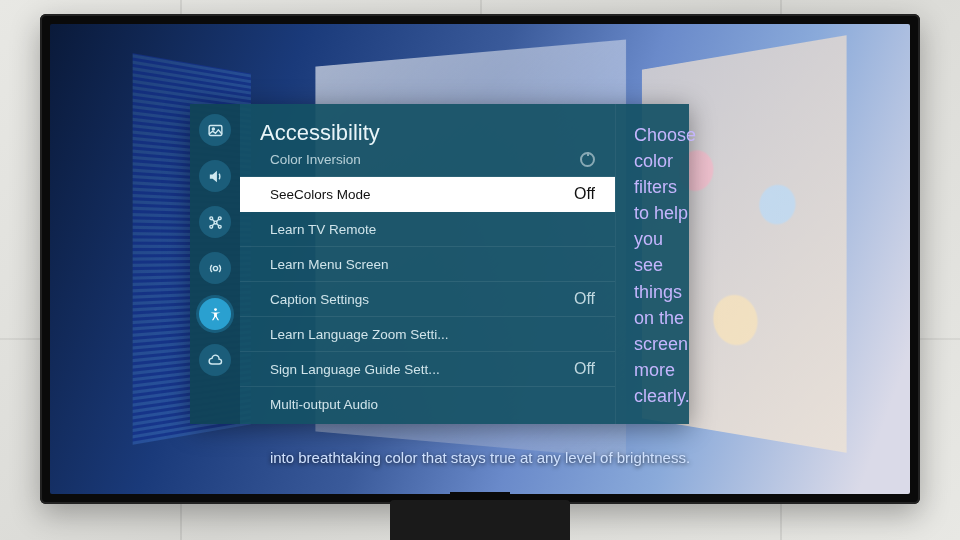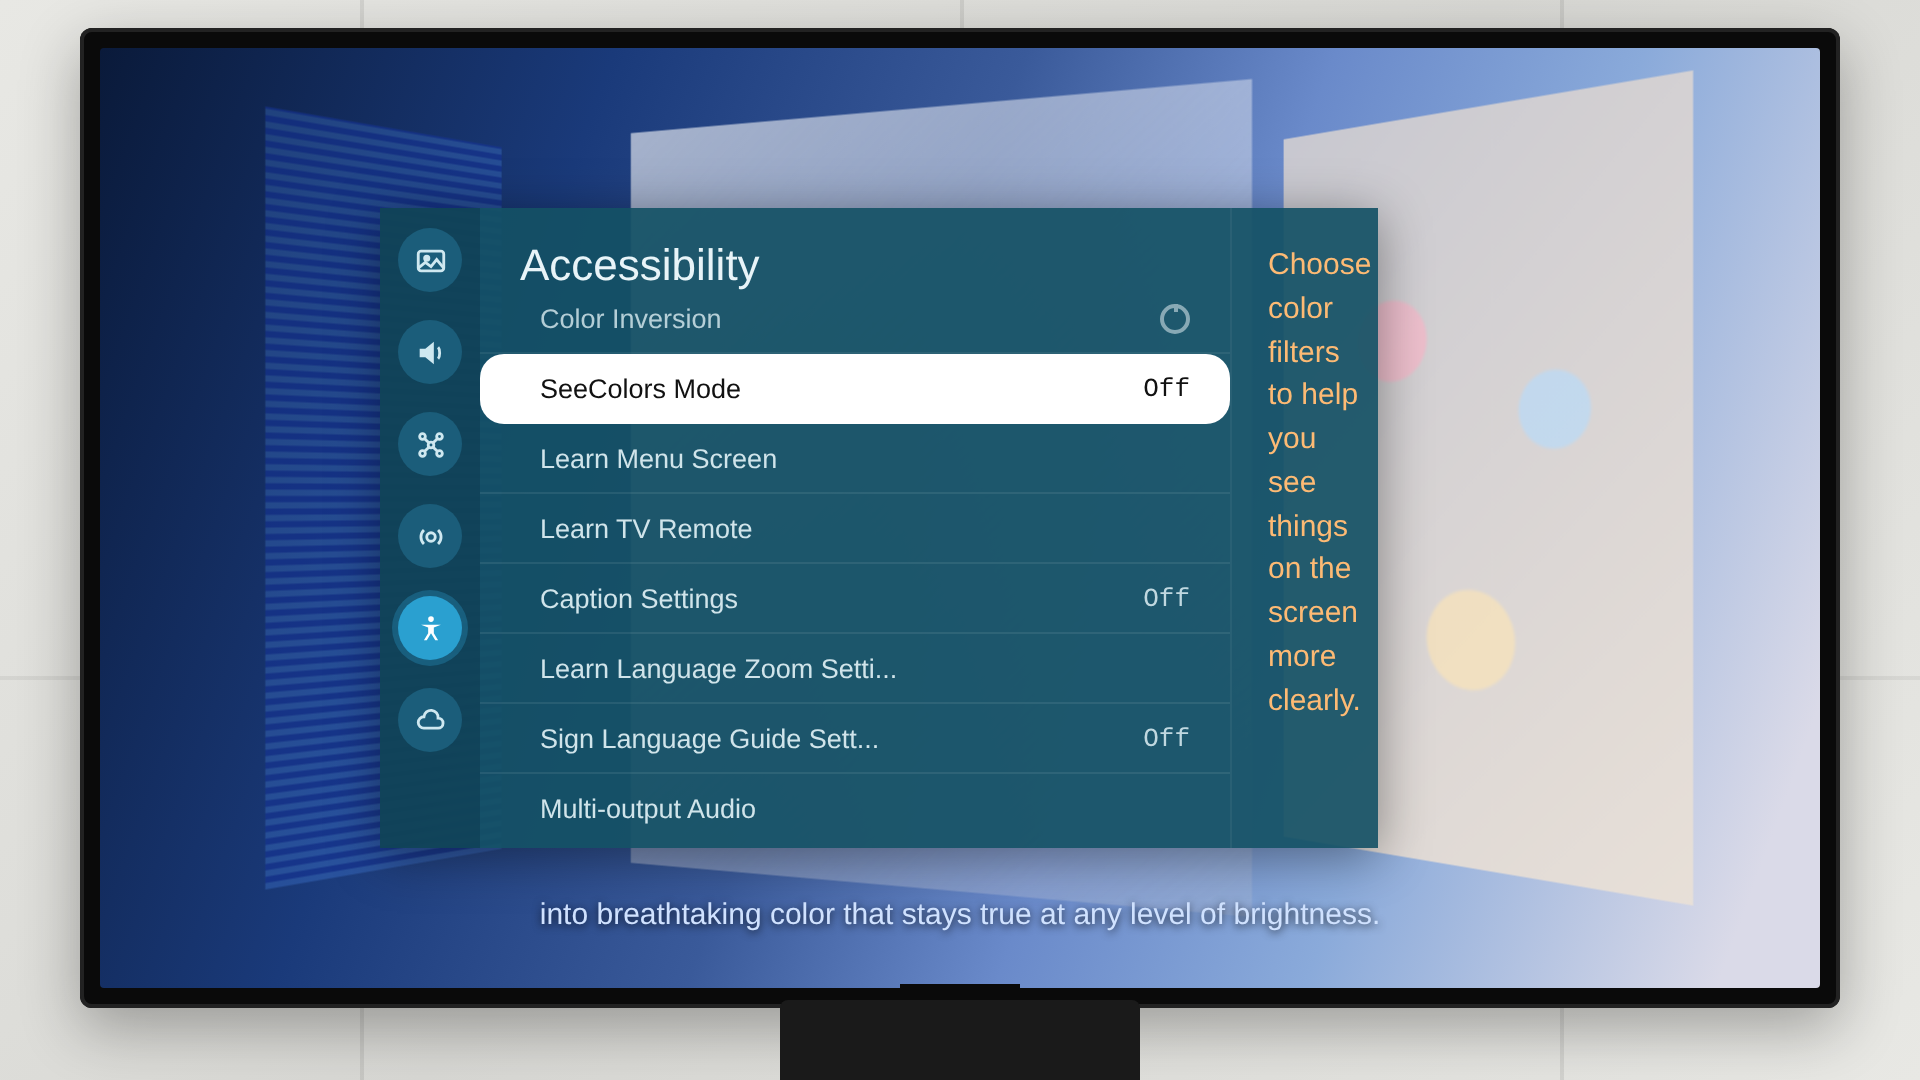--- a/index.html
+++ b/index.html
@@ -92,30 +92,30 @@
     color: #e8f4f8; font-size: 22px; font-weight: 400; padding: 6px 20px 6px 20px;
   }
   .list-body { flex: 1; overflow: hidden; }
   .row {
     display: flex; align-items: center; justify-content: space-between;
     padding: 8px 20px 8px 30px; color: #d0e4ea; font-size: 13.5px;
     border-bottom: 1px solid rgba(255,255,255,.08); cursor: pointer;
     min-height: 35px;
   }
   .row.partial { margin-top: -10px; opacity: .85; }
-  .row.selected { background: #fff; color: #111; font-weight: 500; border-radius: 12px;}
+  .row.selected { background: #fff; color: #111; font-weight: 500;}
   .row.selected .row-label, .row.selected .row-value { color: #111; }
   .row-label { flex: 1; white-space: nowrap; overflow: hidden; text-overflow: ellipsis; }
-  .row-value { flex: none; color: #c0d8e0; font-size: 13px; padding-left: 12px; font-family: Liberation Mono, monospace; }
+  .row-value { flex: none; color: #c0d8e0; font-size: 16px; padding-left: 12px; }
   .toggle-off {
     width: 15px; height: 15px; border-radius: 50%; border: 2px solid #9bb8c2; position: relative;
   }
   .toggle-off::after { content:''; position:absolute; left:50%; top:-3px; width:2px; height:5px; background:#9bb8c2; transform:translateX(-50%);}
   .detail {
-    flex: 1; padding: 18px 18px; color: #fdba74; font-size: 15px; line-height: 1.45;
+    flex: 1; padding: 18px 18px; color: #c4b5fd; font-size: 18px; line-height: 1.45;
     border-left: 1px solid rgba(255,255,255,.05);
   }
 </style>
 </head>
 <body>
 
 <div class="room">
   <div class="tv">
     <div class="screen">
       <div class="bg-panel blue"></div>
@@ -174,25 +174,25 @@
           <div class="list-body">
             <div class="row partial">
               <span class="row-label">Color Inversion</span>
               <span class="toggle-off"></span>
             </div>
             <div class="row selected">
               <span class="row-label">SeeColors Mode</span>
               <span class="row-value">Off</span>
             </div>
             <div class="row">
+              <span class="row-label">Learn TV Remote</span>
+              <span class="row-value"></span>
+            </div>
+            <div class="row">
               <span class="row-label">Learn Menu Screen</span>
-              <span class="row-value"></span>
-            </div>
-            <div class="row">
-              <span class="row-label">Learn TV Remote</span>
               <span class="row-value"></span>
             </div>
             <div class="row">
               <span class="row-label">Caption Settings</span>
               <span class="row-value">Off</span>
             </div>
             <div class="row">
               <span class="row-label">Learn Language Zoom Setti...</span>
               <span class="row-value"></span>
             </div>

